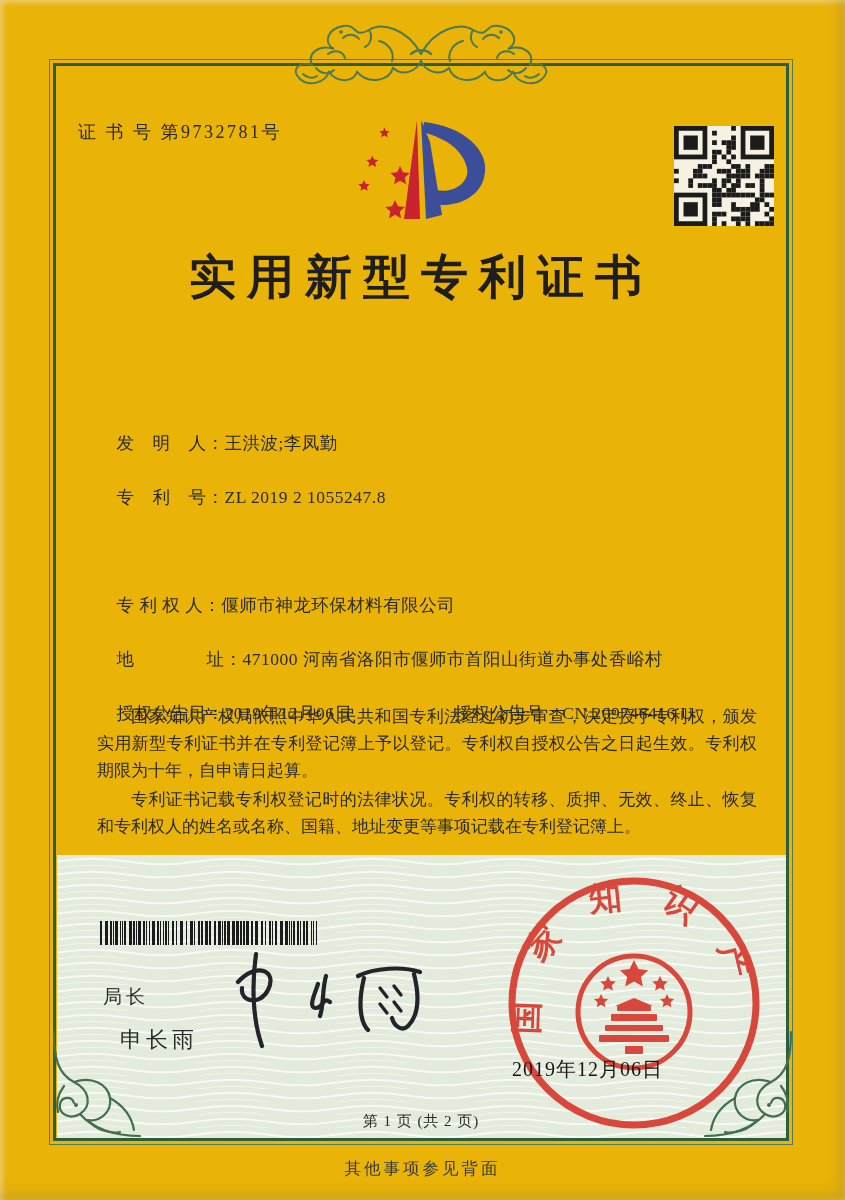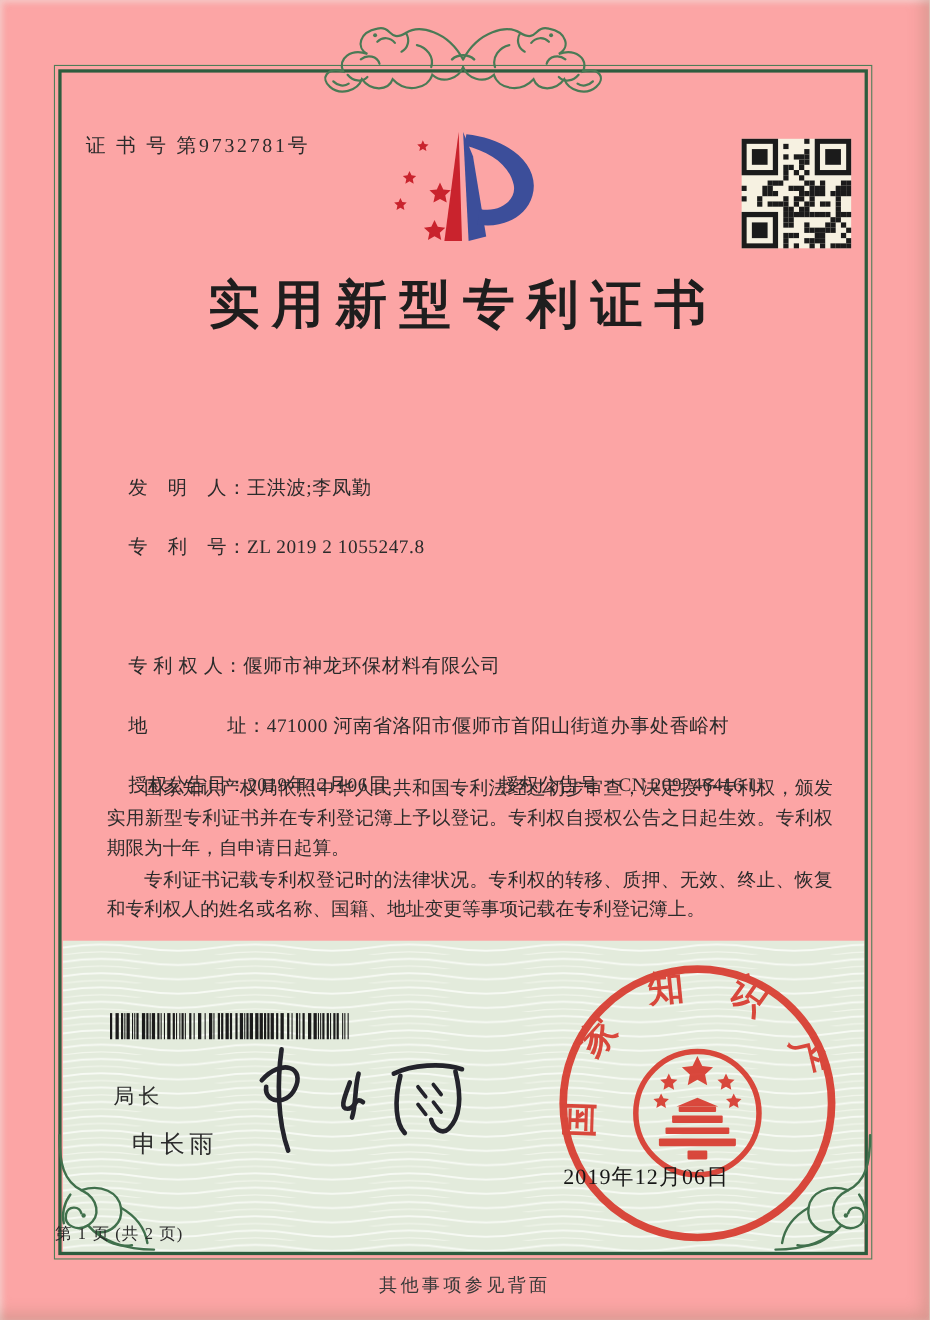--- a/index.html
+++ b/index.html
@@ -1,18 +1,18 @@
 <!DOCTYPE html>
 <html><head>
 <meta charset="utf-8">
 <style>
   html,body{margin:0;padding:0;background:#d8d4c4;}
   .page{
     position:relative; width:845px; height:1200px; margin:0 auto;
-    background:#fca5a5;
+    background:#eab308;
     font-family:"Liberation Serif","DejaVu Serif",serif;
     color:#2b2b2b; overflow:hidden;
     box-shadow:inset -6px -6px 14px rgba(120,110,80,.25), inset 2px 2px 6px rgba(255,255,255,.5);
   }
   
   .border-outer{position:absolute; left:49px; top:59px; width:742px; height:1084px;
     border:1.5px solid #4e7d58; z-index:5; pointer-events:none;}
   .border-inner{position:absolute; left:3px; top:3px; right:3px; bottom:3px;
     border:3px solid #2d5c3e;}
   
@@ -29,21 +29,21 @@
   .grant2{position:absolute; left:328px; top:0;}
   .paras{left:97px; top:703px; width:660px; font-size:17px; line-height:27px;
     text-align:justify; z-index:6;}
   .paras p{margin:0 0 2px 0; text-indent:2em;}
   .barcode{left:100px; top:921px; z-index:6;}
   .director-label{left:103px; top:984px; font-size:19px; letter-spacing:4px; z-index:6;text-align:right;}
   .director-name{left:120px; top:1025px; font-size:22px; letter-spacing:4px; z-index:6;}
   .signature{left:222px; top:946px; z-index:7;}
   .seal{left:505px; top:874px; z-index:6; opacity:.92;}
   .seal-date{left:512px; top:1056px; font-size:20px; letter-spacing:1px; color:#161616; z-index:8;}
-  .page-indicator{left:50px; top:1112px; width:742px; font-size:15px;
+  .page-indicator{left:50px; top:1112px; width:742px; text-align:center; font-size:15px;
     letter-spacing:1px; z-index:6;}
   .footer-note{left:0; top:1158px; width:845px; text-align:center; font-size:16.5px;
     letter-spacing:3px; color:#3a3a3a; z-index:6;font-family:Liberation Mono, monospace;}
   .ornament-top{left:283px; top:8px; z-index:6;}
   .flourish-bl{left:40px; top:1030px; z-index:6;}
   .flourish-br{left:693px; top:1030px; z-index:6;}
 </style>
 </head>
 <body>
 

